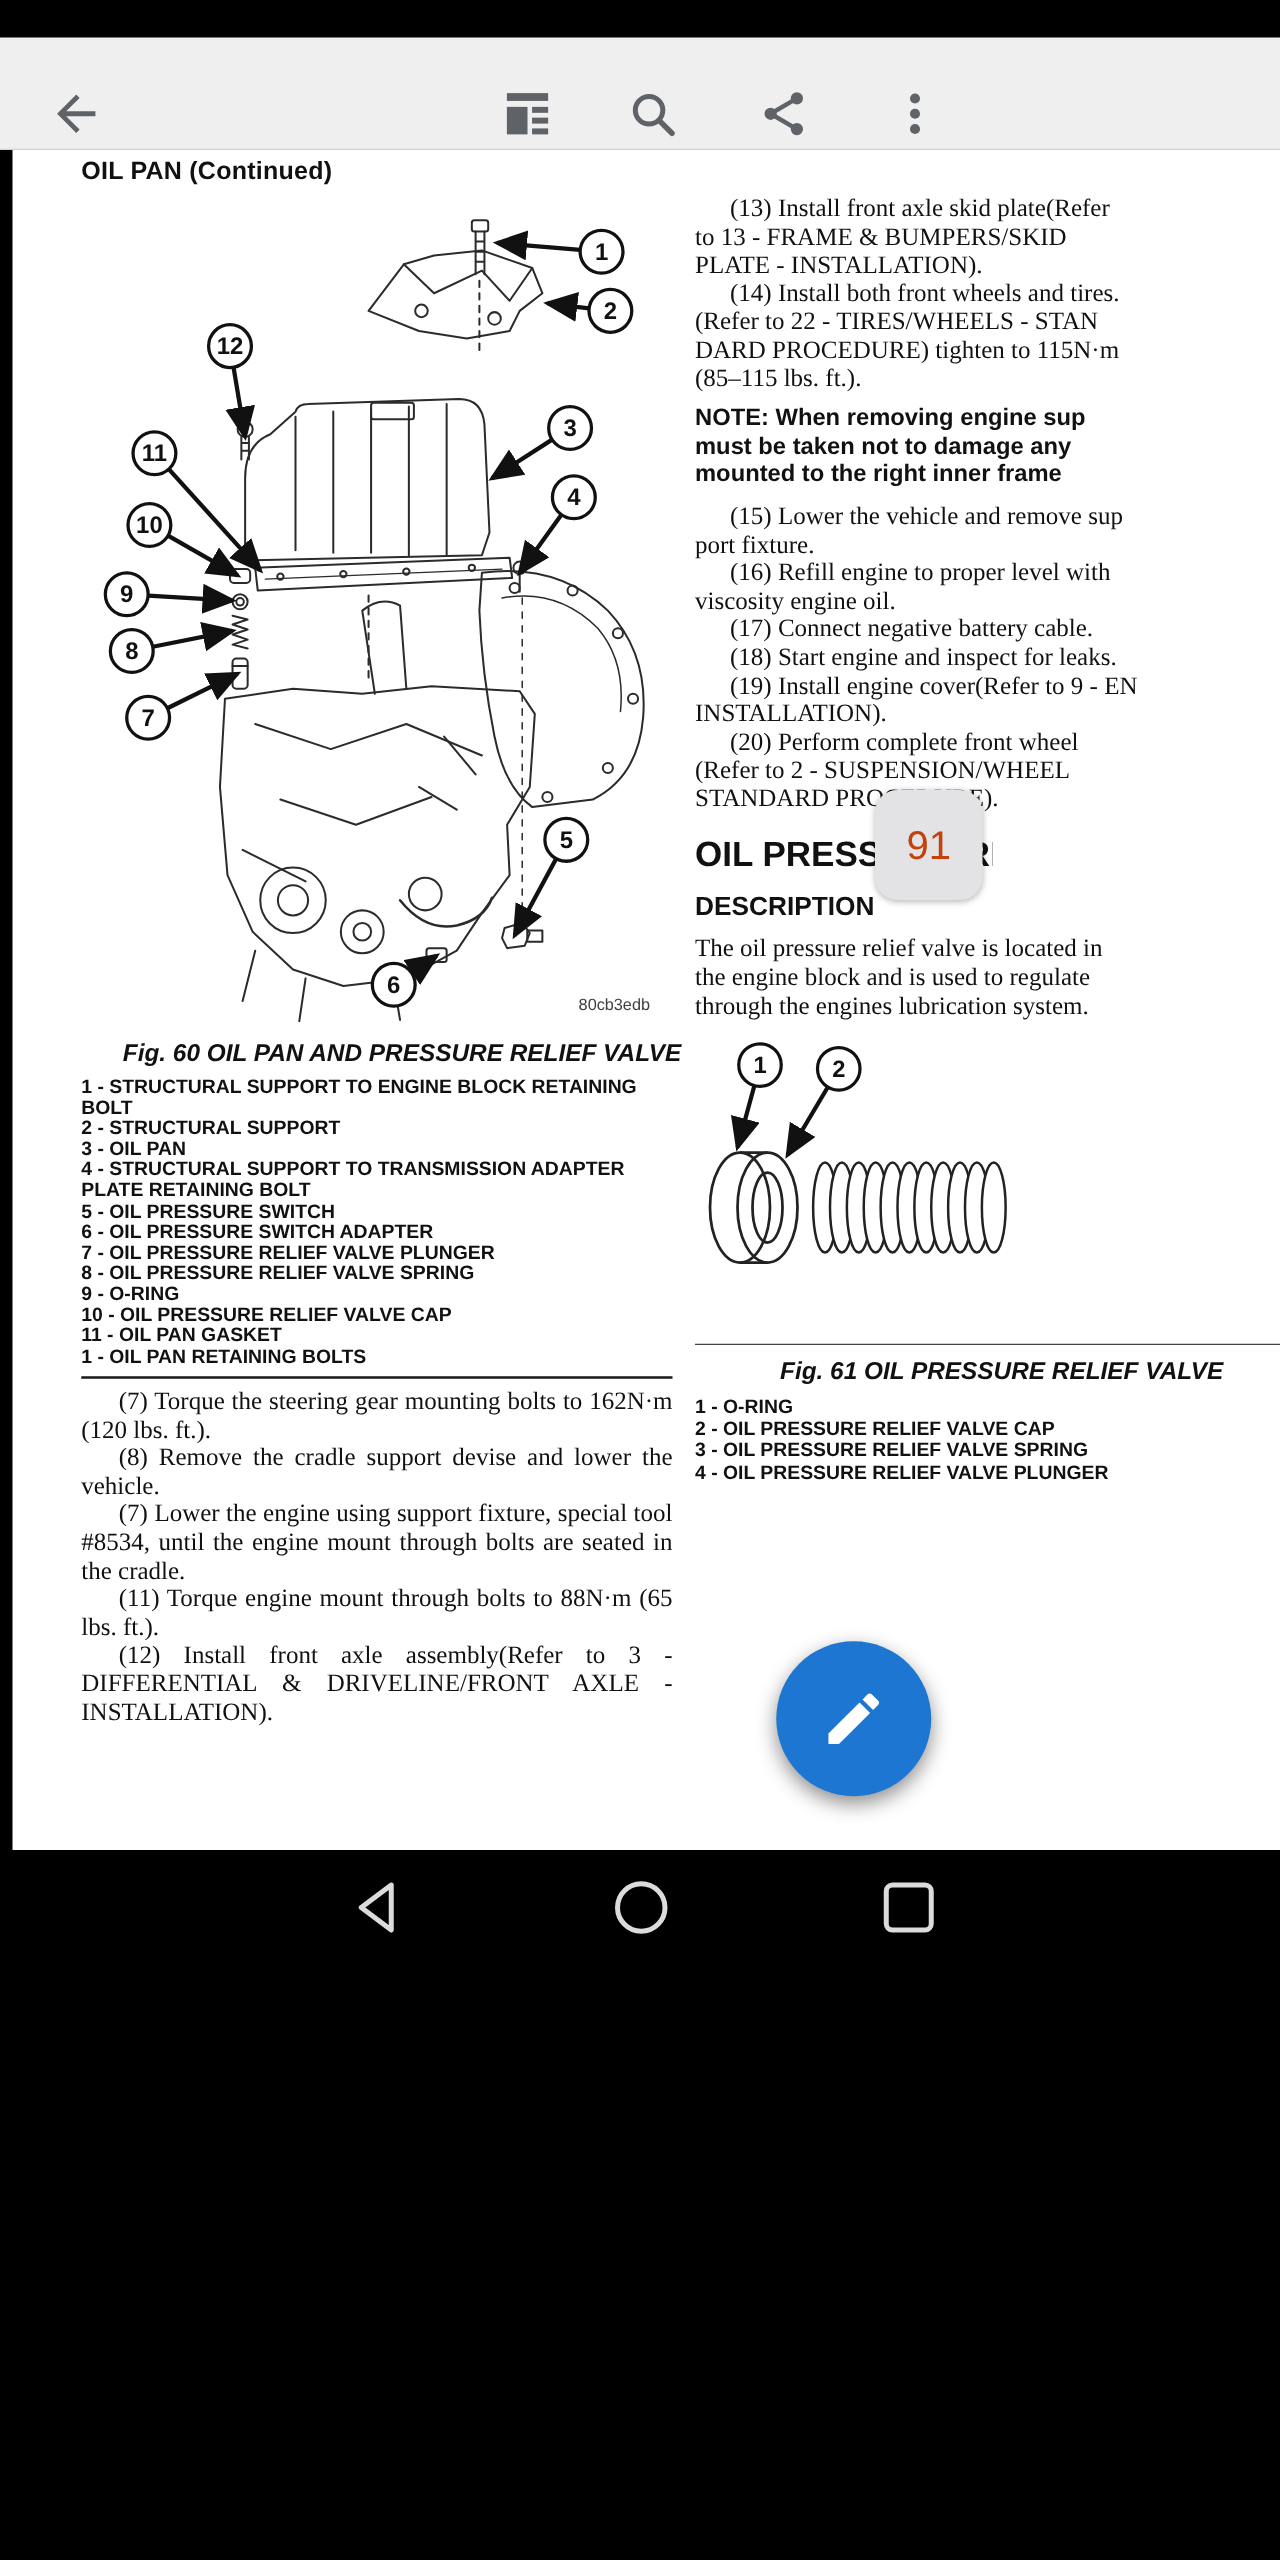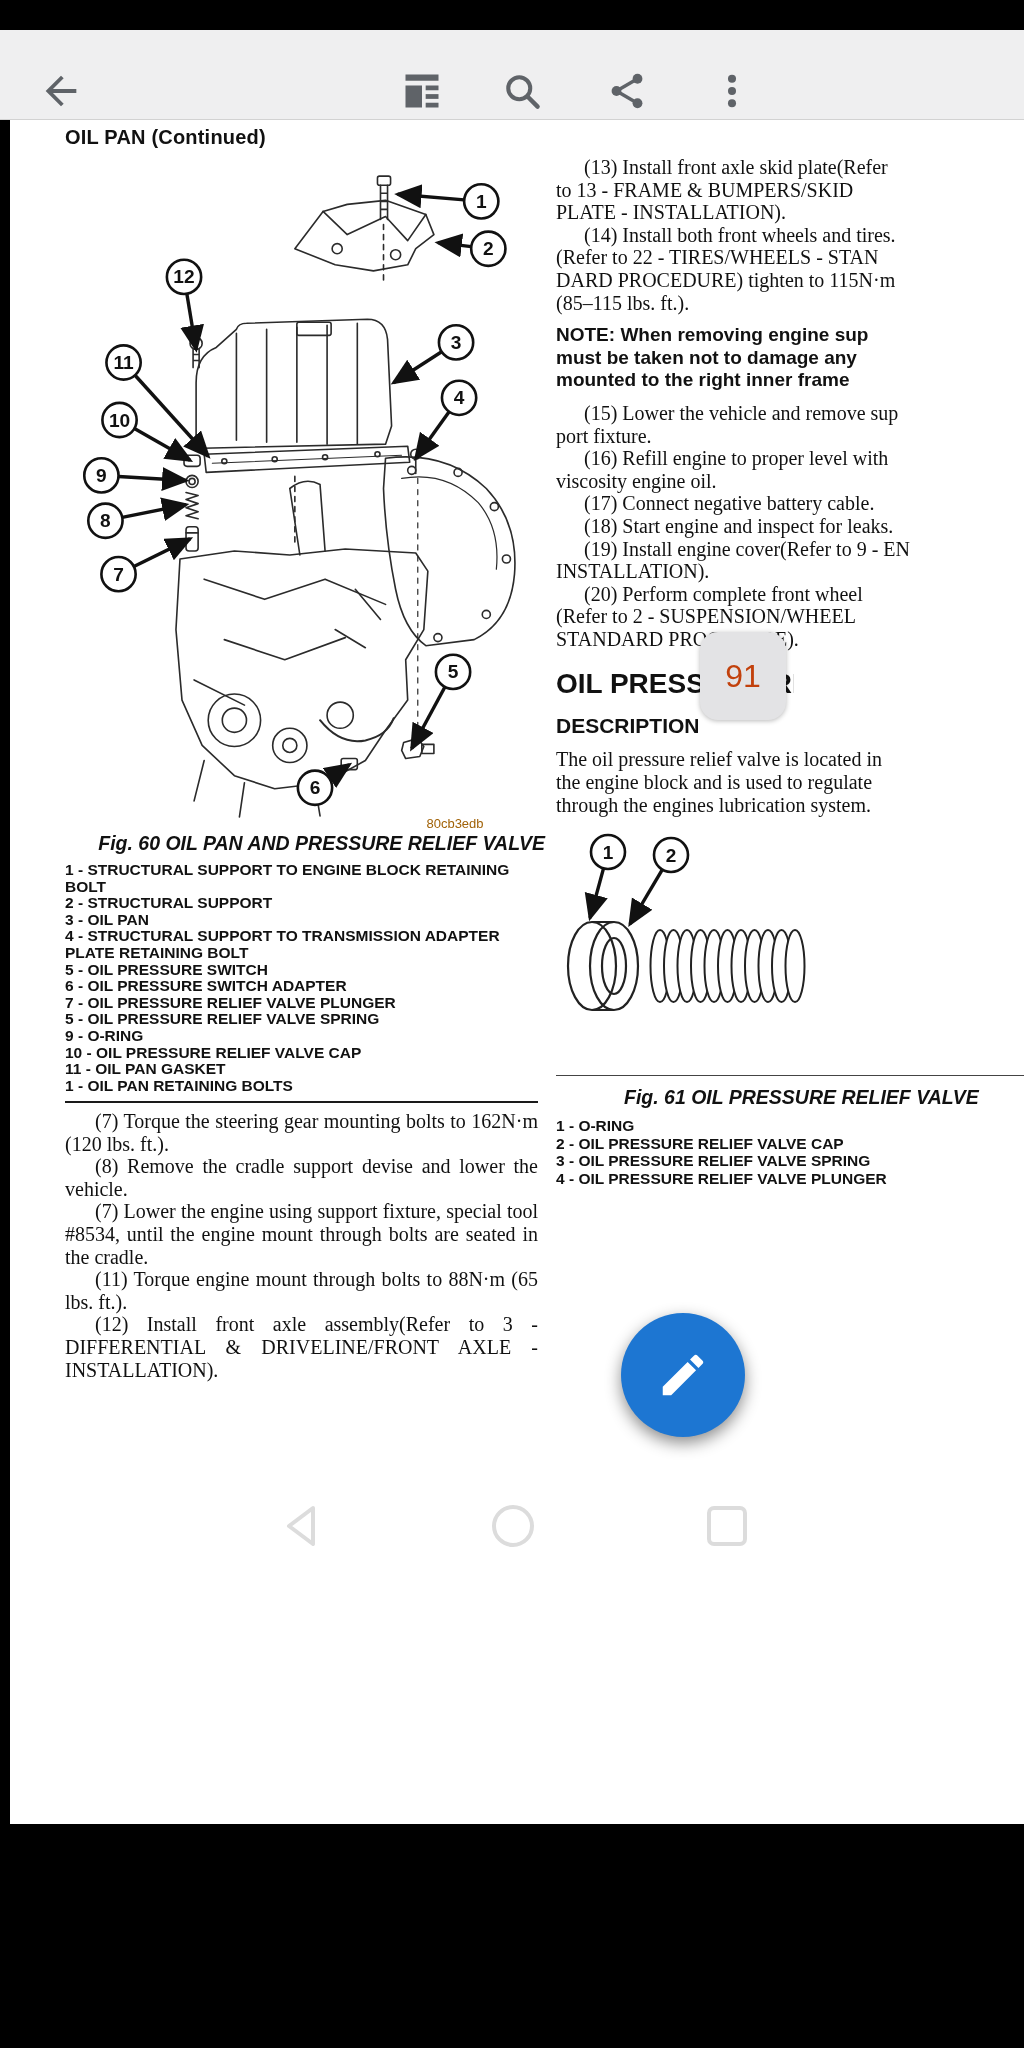--- a/index.html
+++ b/index.html
@@ -2,25 +2,25 @@
 <html><head>
 <meta charset="utf-8">
 <style>
   html,body{margin:0;padding:0;background:#000;}
   .screen{position:relative;width:1024px;height:2048px;background:#000;overflow:hidden;
           font-family:"Liberation Serif",serif;color:#111;}
   .statusbar{position:absolute;top:0;left:0;right:0;height:30px;background:#000;}
   .toolbar{position:absolute;top:30px;left:0;right:0;height:89px;background:#efeff0;border-bottom:1px solid #d2d2d2;}
   .tbtn{position:absolute;top:34px;width:54px;height:54px;background:none;border:none;padding:0;
         display:flex;align-items:center;justify-content:center;cursor:pointer;}
-  .page{position:absolute;left:10px;top:120px;width:1014px;height:1704px;background:#fff;overflow:hidden;}
+  .page{position:absolute;left:10px;top:120px;width:1014px;height:1360px;background:#fff;overflow:hidden;}
   .sec-h{position:absolute;left:55px;top:6px;font:bold 20px "Liberation Sans",sans-serif;letter-spacing:.2px;}
   #svg60{position:absolute;left:70px;top:36px;}
-  .code60{position:absolute;left:380px;top:696px;width:130px;text-align:center;
-          font:13px "Liberation Sans",sans-serif;color:#a16207;}
+  .code60{position:absolute;left:380px;top:676px;width:130px;text-align:right;
+          font:13px "Liberation Sans",sans-serif;color:#404040;}
   .cap60{position:absolute;left:15px;top:712px;width:520px;text-align:right;
          font:italic bold 19.5px "Liberation Sans",sans-serif;}
   .leg60{position:absolute;left:55px;top:742px;width:475px;font:15.5px/16.6px "Liberation Sans",sans-serif;}
   .legline{margin:0;font-weight:bold;}
   .hr-l{position:absolute;left:55px;top:981px;width:473px;height:2px;background:#1a1a1a;}
   .paras{position:absolute;left:55px;top:990px;width:473px;font:20px/22.6px "Liberation Serif",serif;text-align:justify;}
   .paras p{margin:0;text-indent:30px;}
   .rcol{position:absolute;left:546px;top:36px;width:600px;font:20px/22.6px "Liberation Serif",serif;}
   .rline{white-space:nowrap;}
   .rb{font:bold 19px/22.6px "Liberation Sans",sans-serif;}
@@ -206,21 +206,21 @@
     <div class="code60">80cb3edb</div>
     <div class="cap60">Fig. 60 OIL PAN AND PRESSURE RELIEF VALVE</div>
     <div class="leg60">
         <div class="legline">1 - STRUCTURAL SUPPORT TO ENGINE BLOCK RETAINING BOLT</div>
         <div class="legline">2 - STRUCTURAL SUPPORT</div>
         <div class="legline">3 - OIL PAN</div>
         <div class="legline">4 - STRUCTURAL SUPPORT TO TRANSMISSION ADAPTER PLATE RETAINING BOLT</div>
         <div class="legline">5 - OIL PRESSURE SWITCH</div>
         <div class="legline">6 - OIL PRESSURE SWITCH ADAPTER</div>
         <div class="legline">7 - OIL PRESSURE RELIEF VALVE PLUNGER</div>
-        <div class="legline">5 - OIL PRESSURE RELIEF VALVE SPRING</div>
+        <div class="legline">8 - OIL PRESSURE RELIEF VALVE SPRING</div>
         <div class="legline">9 - O-RING</div>
         <div class="legline">10 - OIL PRESSURE RELIEF VALVE CAP</div>
         <div class="legline">11 - OIL PAN GASKET</div>
         <div class="legline">1 - OIL PAN RETAINING BOLTS</div>
       </div>
     <div class="hr-l"></div>
     <div class="paras">
         <p class="para">(7) Torque the steering gear mounting bolts to 162N·m (120 lbs. ft.).</p>
         <p class="para">(8) Remove the cradle support devise and lower the vehicle.</p>
         <p class="para">(7) Lower the engine using support fixture, special tool #8534, until the engine mount through bolts are seated in the cradle.</p>

